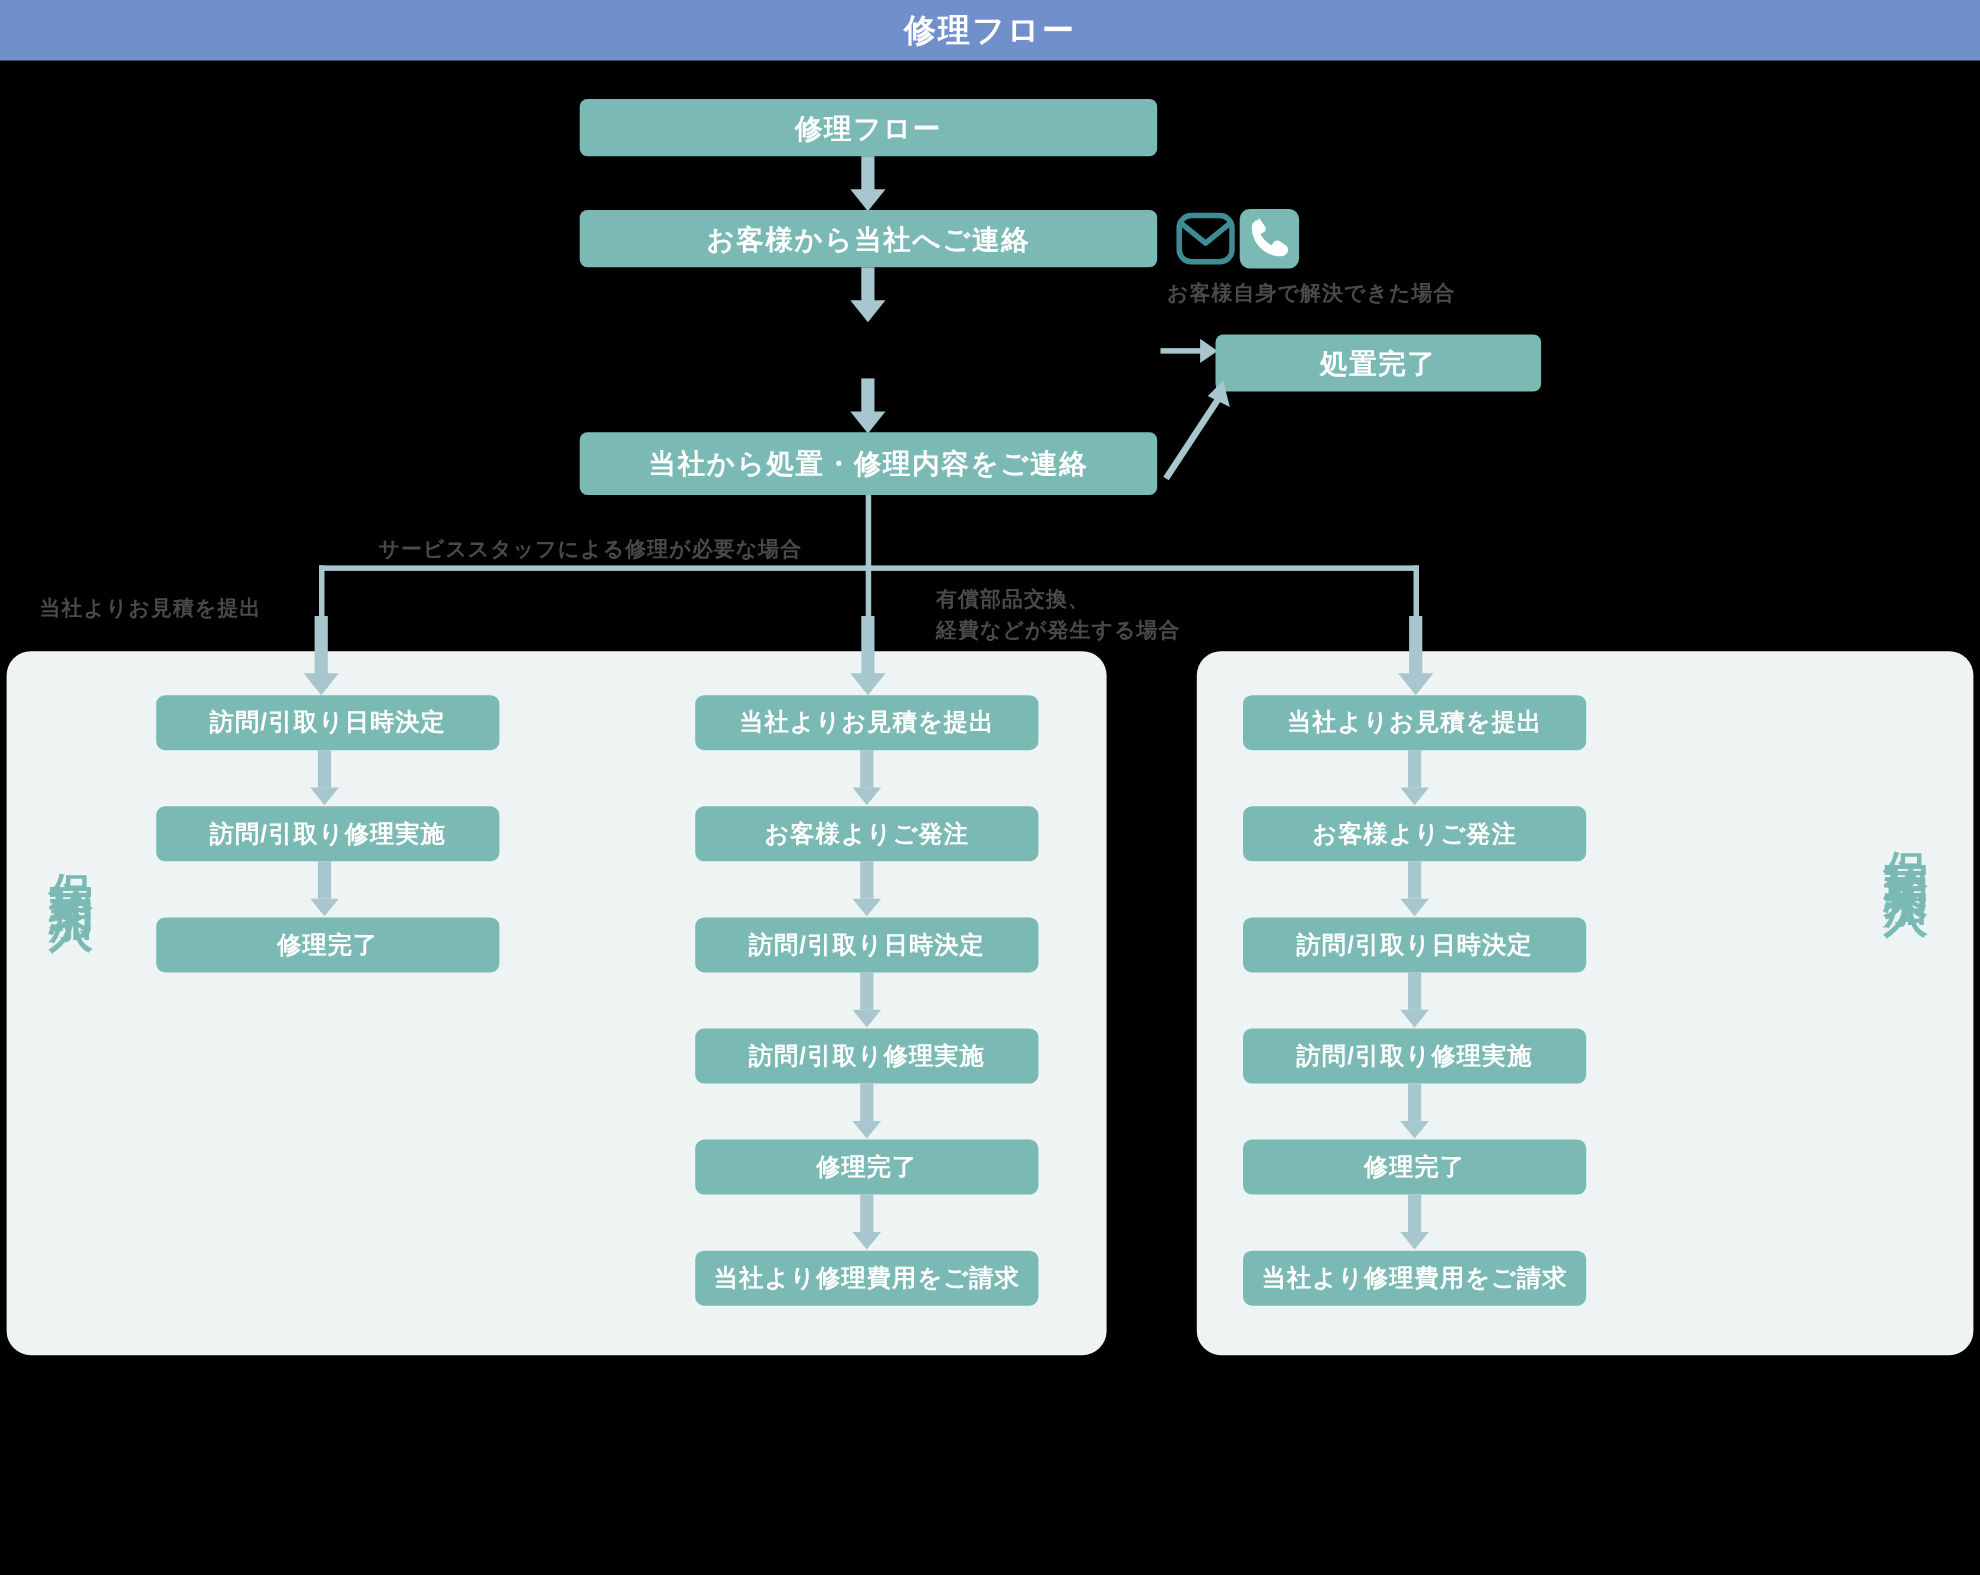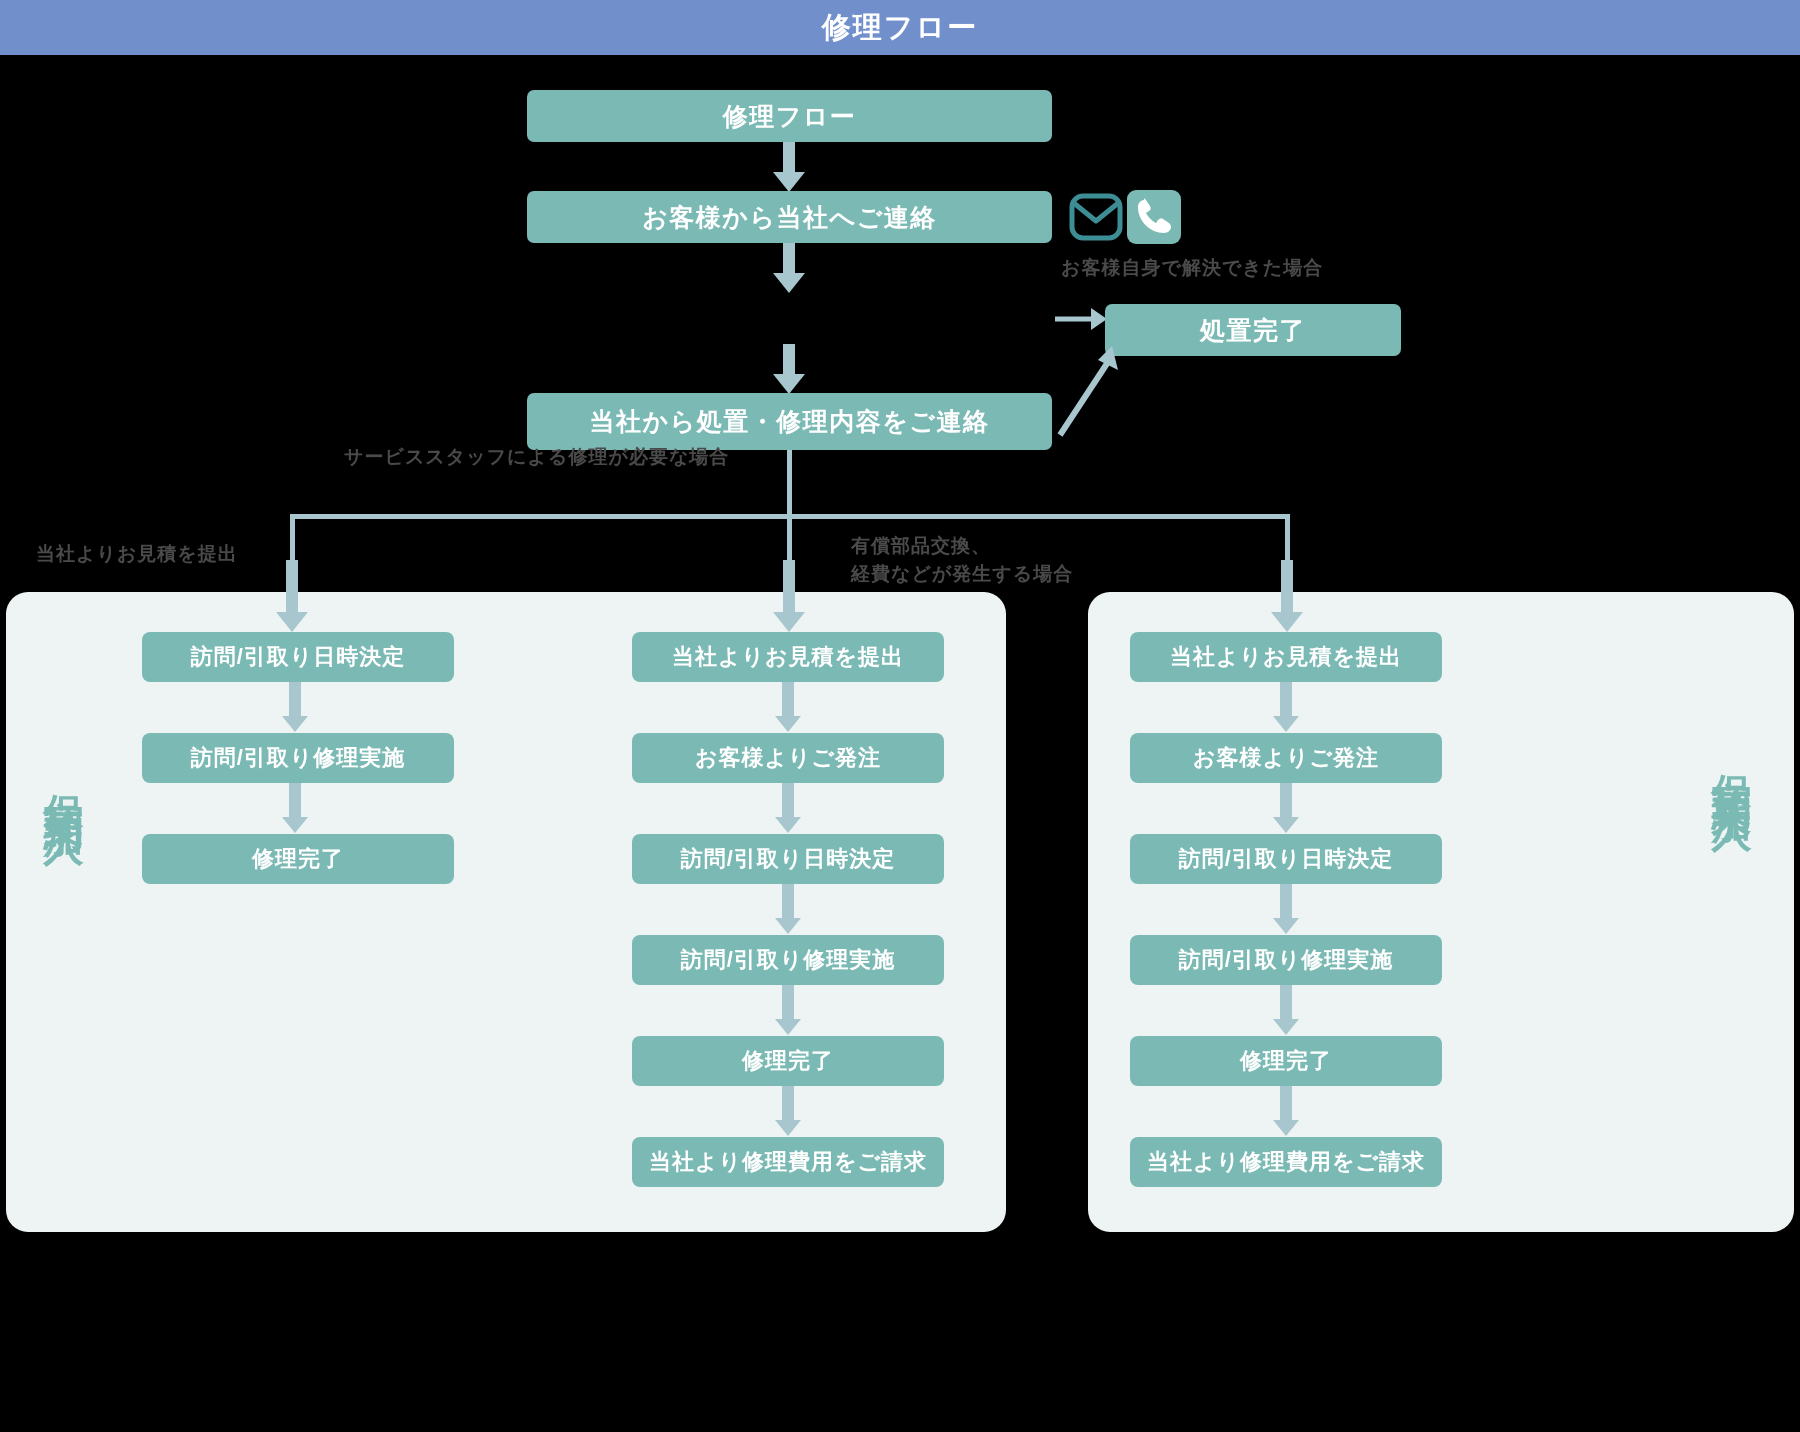--- a/index.html
+++ b/index.html
@@ -127,21 +127,21 @@
 
   <div class="node" style="left:527px;top:393px;width:525px;height:57px;">当社から処置・修理内容をご連絡</div>
 
   <div style="position:absolute;left:1050px;top:340px;width:80px;height:100px;">
     <svg width="80" height="100" viewBox="0 0 80 100" xmlns="http://www.w3.org/2000/svg">
       <line x1="10" y1="95" x2="58" y2="22" stroke="#a8c6cd" stroke-width="6"></line>
       <polygon points="62,6 68,30 48,20" fill="#a8c6cd"></polygon>
     </svg>
   </div>
 
-  <div class="lbl" style="left:344px;top:443px;">サービススタッフによる修理が必要な場合</div>
+  <div class="lbl" style="left:344px;top:486px;">サービススタッフによる修理が必要な場合</div>
 
   <div class="vline" style="left:787px;top:450px;height:66px;"></div>
 
   <div class="hline" style="left:290px;top:514px;width:1000px;"></div>
 
   <div class="vline" style="left:290px;top:514px;height:88px;"></div>
   <div class="vline" style="left:787px;top:514px;height:88px;"></div>
   <div class="vline" style="left:1285px;top:514px;height:88px;"></div>
 
   <div class="varrow light" style="left:276px;top:560px;width:32px;height:72px;">

